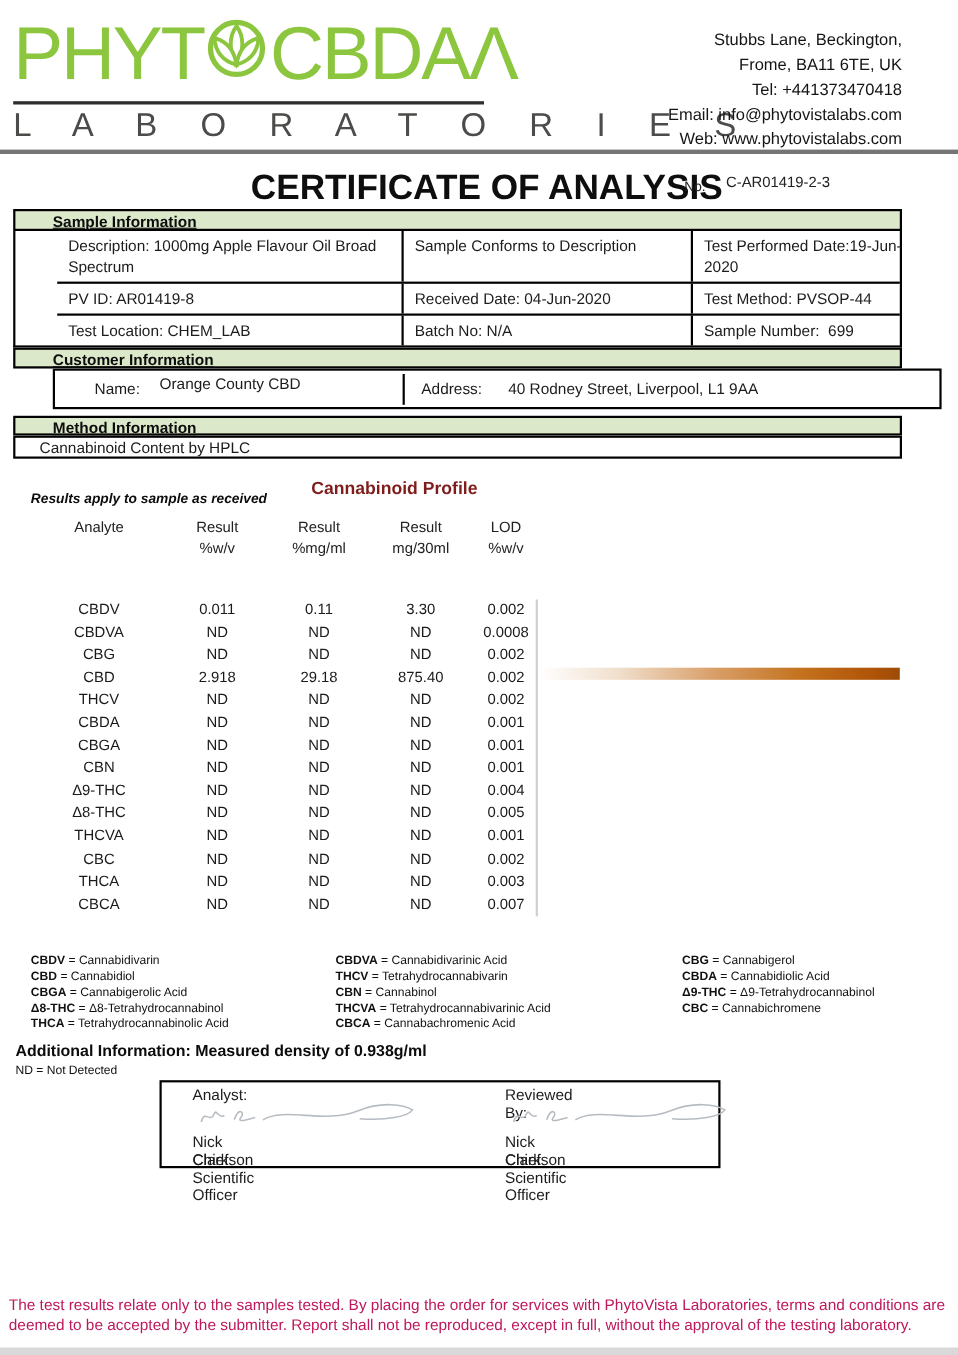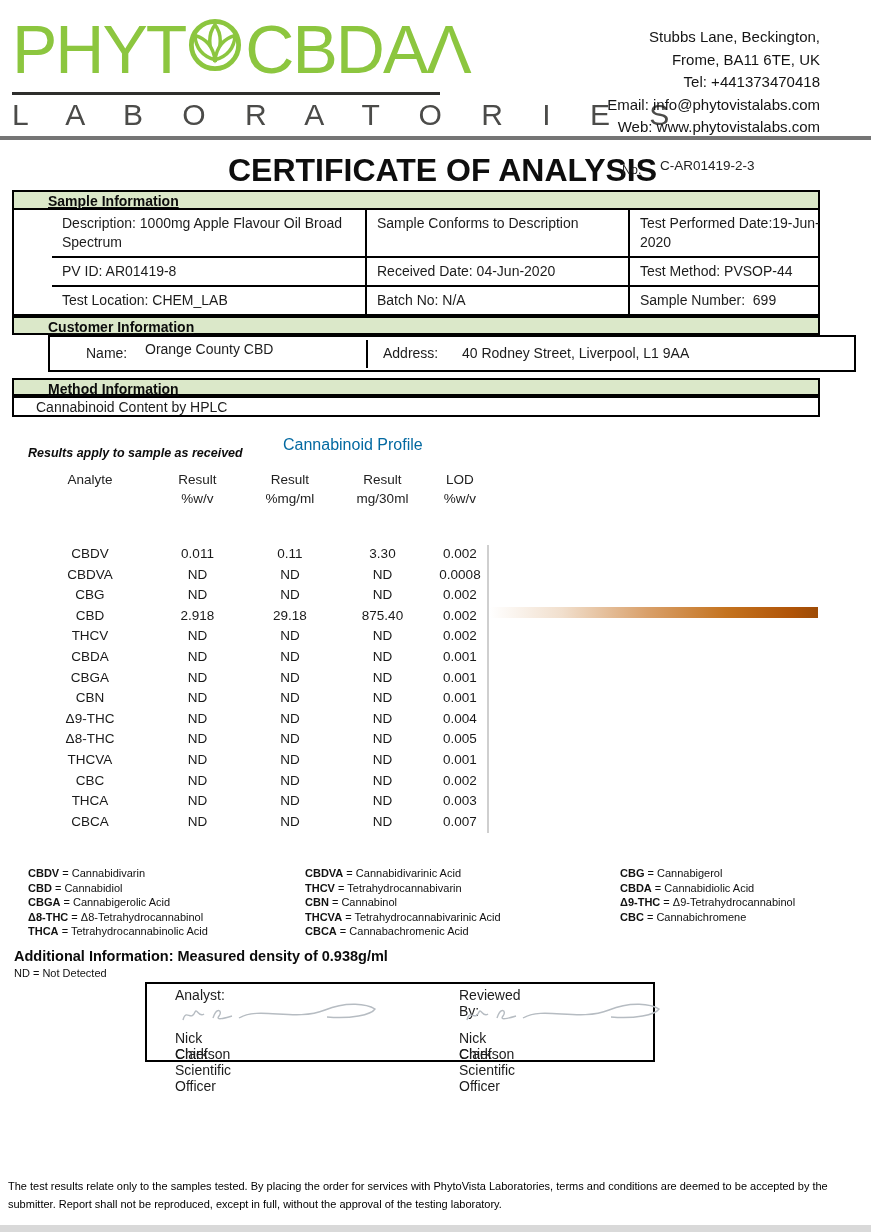--- a/index.html
+++ b/index.html
@@ -41,21 +41,21 @@
   .cust-box .val-name { position:absolute; left:95px; top:4px; font-size:14px; }
   .cust-divider { position:absolute; left:316px; top:3px; width:1.5px; height:28px; background:#000; }
   .cust-box .lbl-addr { position:absolute; left:333px; top:8px; font-size:14px; }
   .cust-box .val-addr { position:absolute; left:412px; top:8px; font-size:14px; }
 
   .method-box { position:absolute; left:12px; top:396px; width:808px; height:21px; border:2px solid #000; background:#fff; }
   .method-box .method-text { position:absolute; left:22px; top:1px; font-size:14px; }
 
   
   .cp-note  { position:absolute; left:28px; top:446px; font-size:12.5px; font-weight:700; font-style:italic; color:#0c0c0c; }
-  .cp-title { position:absolute; left:283px; top:436px; font-size:16px; font-weight:400; color:#0369a1; }
+  .cp-title { position:absolute; left:283px; top:436px; font-size:16px; font-weight:700; color:#7f1d1d; }
 
   .cp-head { position:absolute; left:30px; top:470px; width:460px; display:grid; grid-template-columns:120px 95px 90px 95px 60px; }
   .cp-head .hc { text-align:center; font-size:13.5px; line-height:19px; color:#222; }
 
   .cp-rows { position:absolute; left:30px; top:544px; width:460px; }
   .cp-row { display:grid; grid-template-columns:120px 95px 90px 95px 60px; height:20.6px; }
   .cp-row span { text-align:center; font-size:13.5px; line-height:20.6px; color:#1a1a1a; }
 
   .cp-edge-line { position:absolute; left:487px; top:545px; width:1.5px; height:288px; background:#cfcfcf; }
   .cbd-gradient { position:absolute; left:490px; top:607px; width:328px; height:11px;
@@ -73,21 +73,21 @@
   .sig-box { position:absolute; left:145px; top:982px; width:510px; height:80px; border:2px solid #000; background:#fff; }
   .sig-col { position:absolute; top:0; height:100%; }
   .sig-col.left  { left:28px; }
   .sig-col.right { left:312px; }
   .sig-label { position:absolute; top:3px; left:0; font-size:14px; }
   .sig-mark  { position:absolute; top:14px; left:0; }
   .sig-name  { position:absolute; top:46px; left:0; font-size:14px; }
   .sig-title { position:absolute; top:62px; left:0; font-size:14px; }
 
   
-  .footer-text { position:absolute; left:8px; top:1178px; width:855px; font-size:11px; line-height:17.5px; color:#000000; }
+  .footer-text { position:absolute; left:8px; top:1178px; width:855px; font-size:14px; line-height:17.5px; color:#be185d; }
   .scan-edge-bottom { position:absolute; left:0; top:1225px; width:871px; height:7px; background:#d9d9d9; }
 </style>
 </head>
 <body>
 
 <div class="page">
 
   <div class="logo-block">
     <div class="logo-line1">
       <span>PHYT</span>

